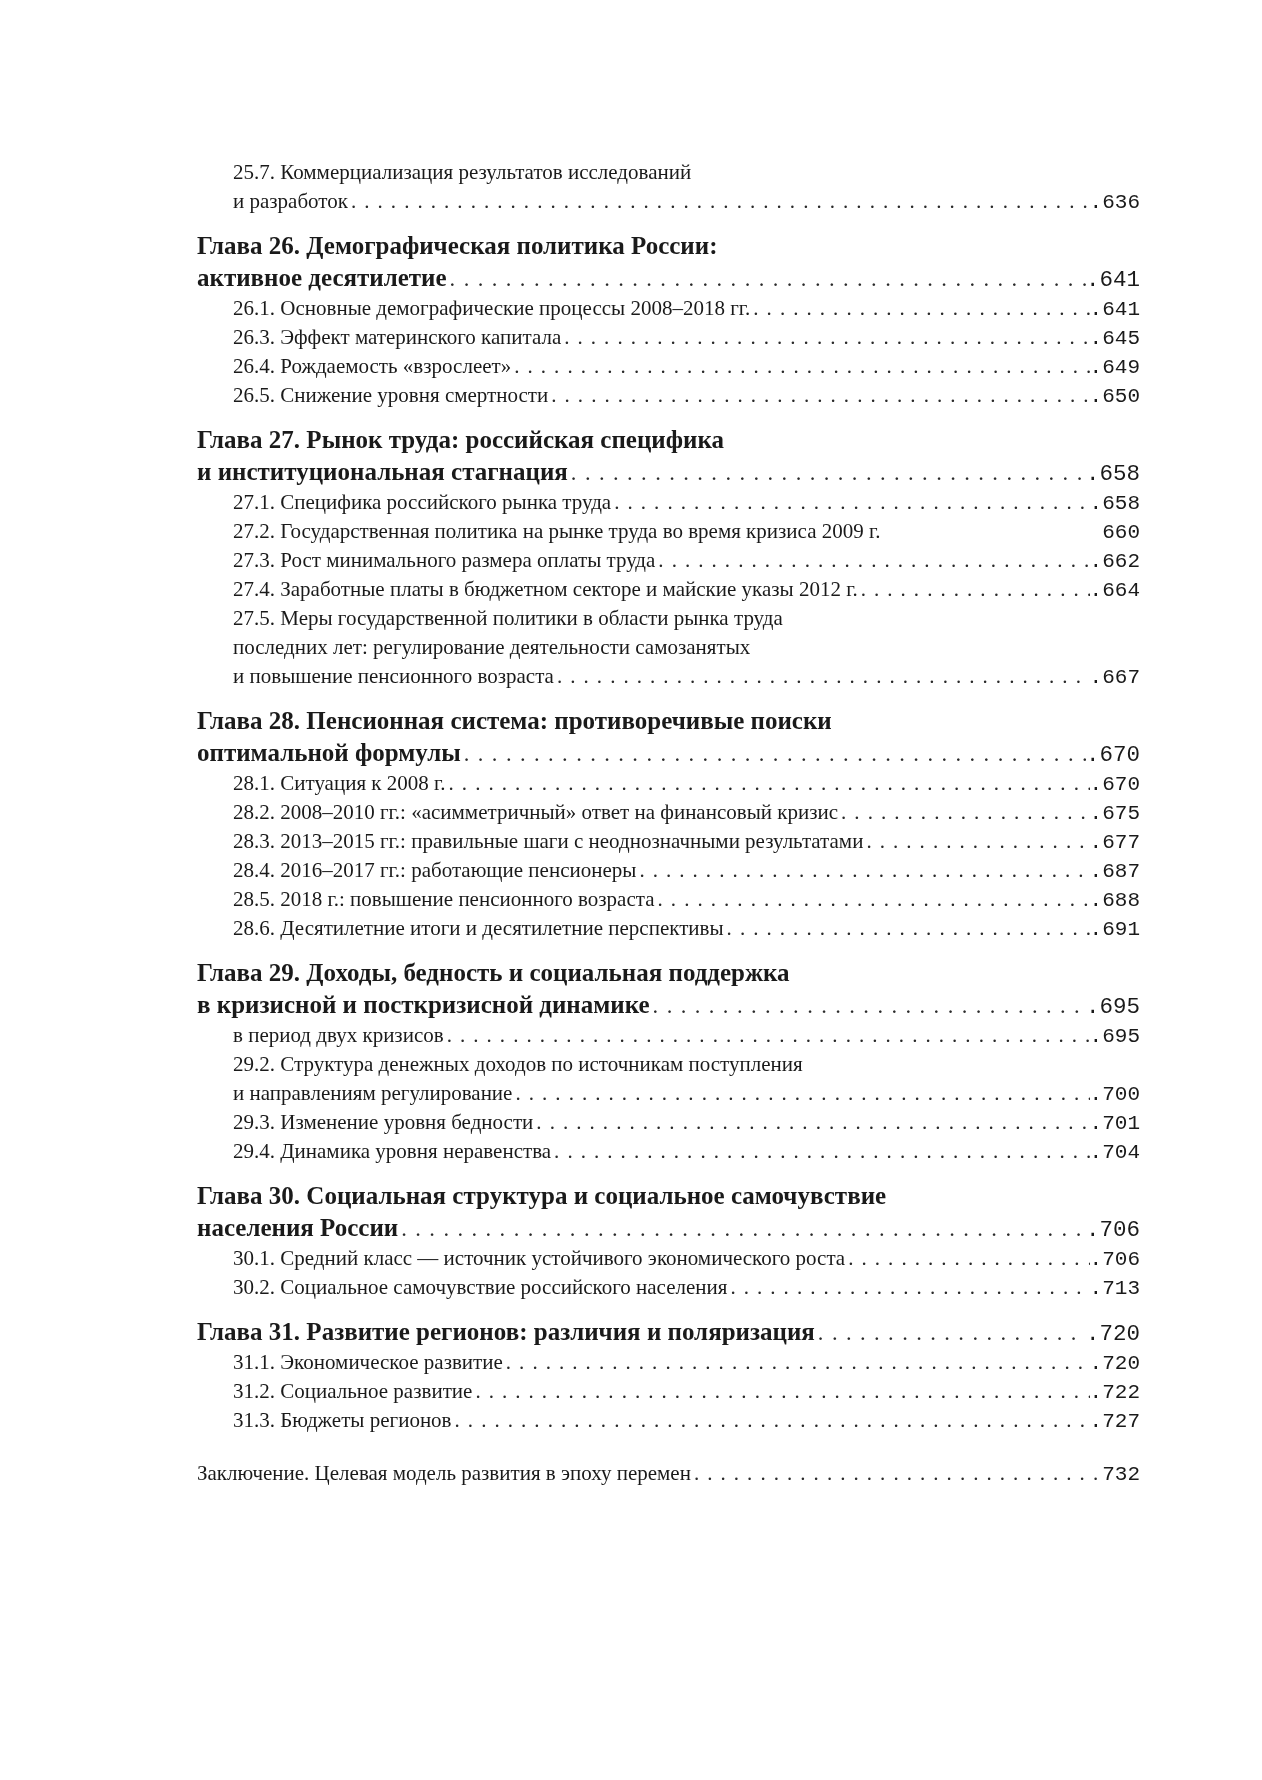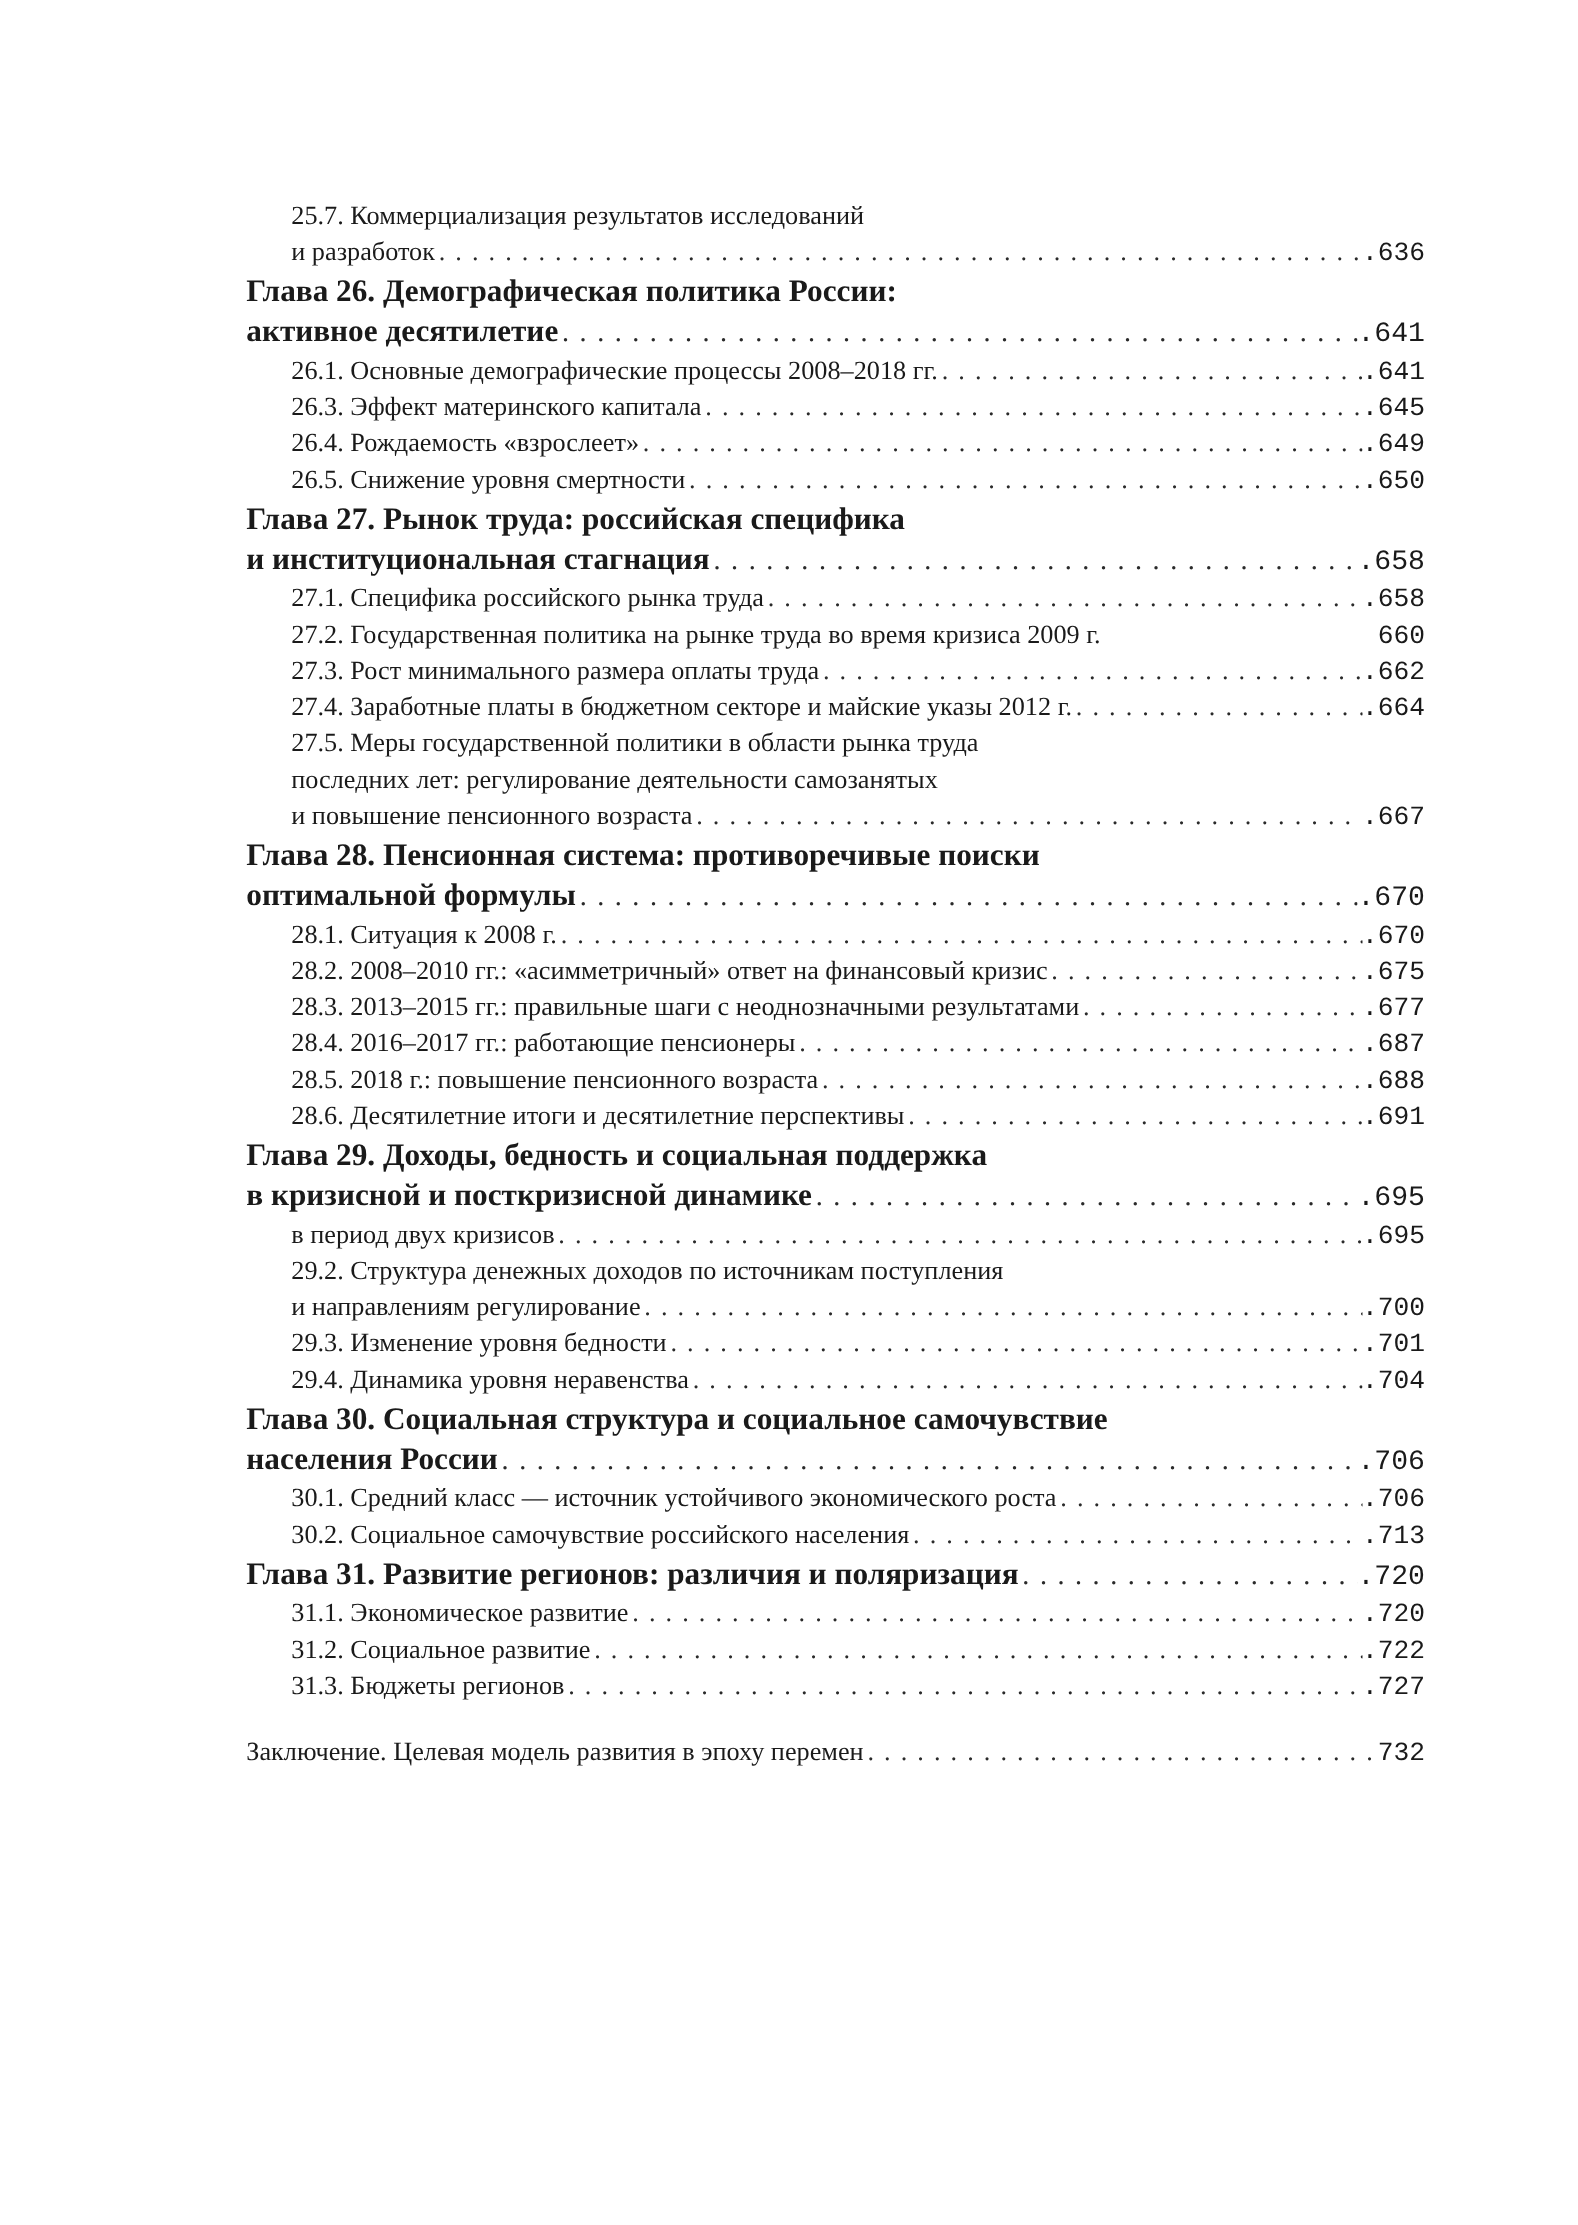--- a/index.html
+++ b/index.html
@@ -33,21 +33,21 @@
     color: #2a2a2a;
   }
   .line .dots::before {
     content: ". . . . . . . . . . . . . . . . . . . . . . . . . . . . . . . . . . . . . . . . . . . . . . . . . . . . . . . . . . . . . . . . . . . . . . . . . . . . . . . . . . . . . . . . . . . . . . . . . . . . . . . . . . . . . . . . . . . . . . . . . . . . . . . . . . . . .";
     letter-spacing: 0;
     word-spacing: 2.8px;
   }
   .line .pg { flex: 0 0 auto; text-align: left; font-family: Liberation Mono, monospace; }
   .line.nodots .pg { margin-left: 8px; }
   .sub { padding-left: 36px; }
-  .chap-block { margin-top: 2px; }
+  .chap-block { margin-top: 14px; }
   .chap .line { font-size: 25px; font-weight: bold; line-height: 32px; height: 32px; }
   .chap .line .pg { font-weight: normal; font-size: 22.5px; }
   .chap .line .dots { font-weight: normal; font-size: 22.5px; }
   .conclusion { margin-top: 24px; }
   .first-block { margin-top: 0; }
 </style>
 </head>
 <body>
 
 <div id="toc">

